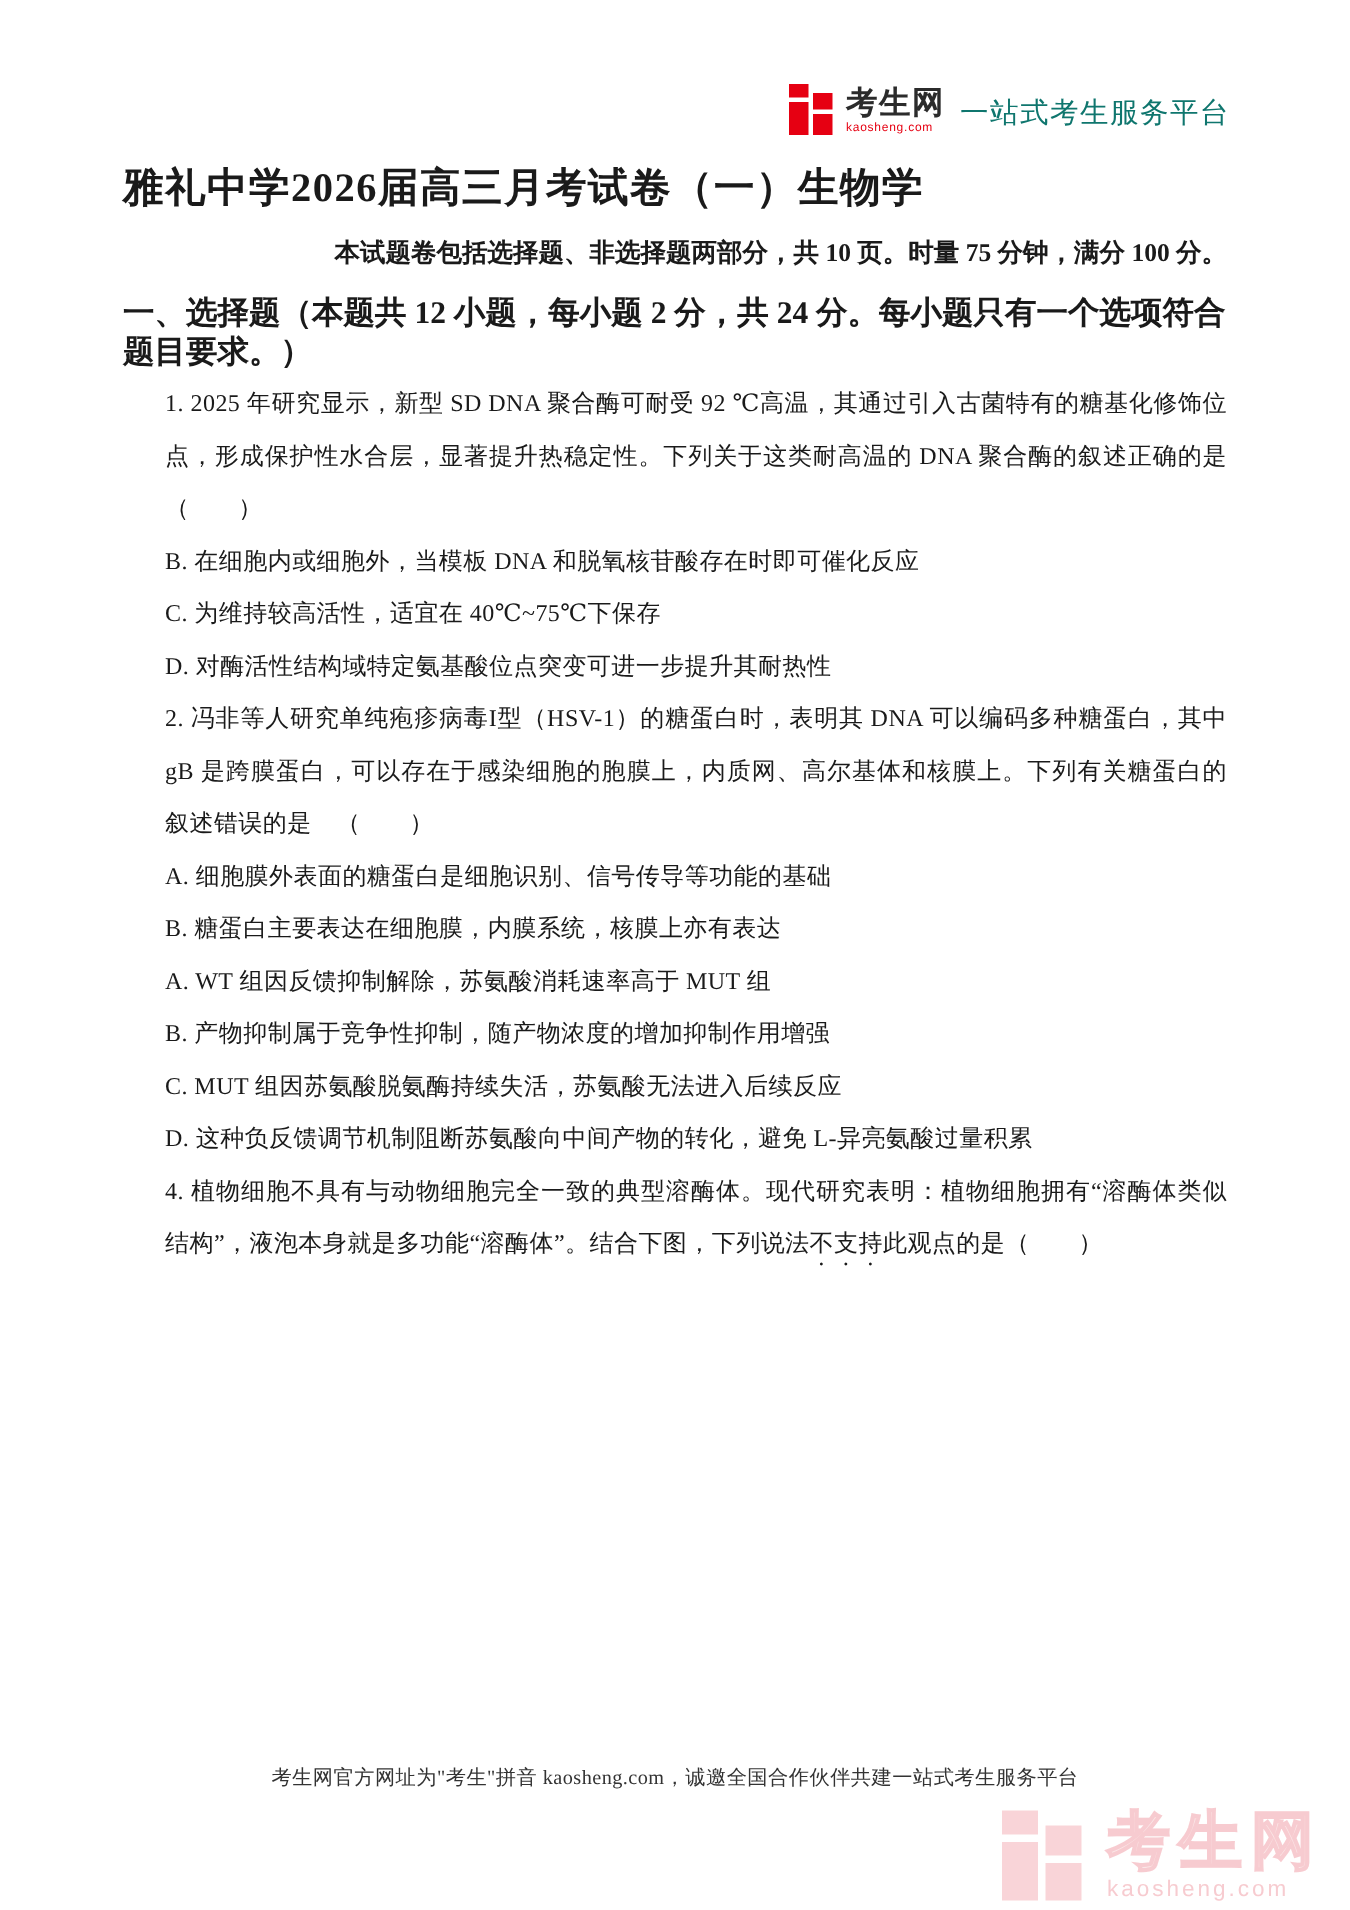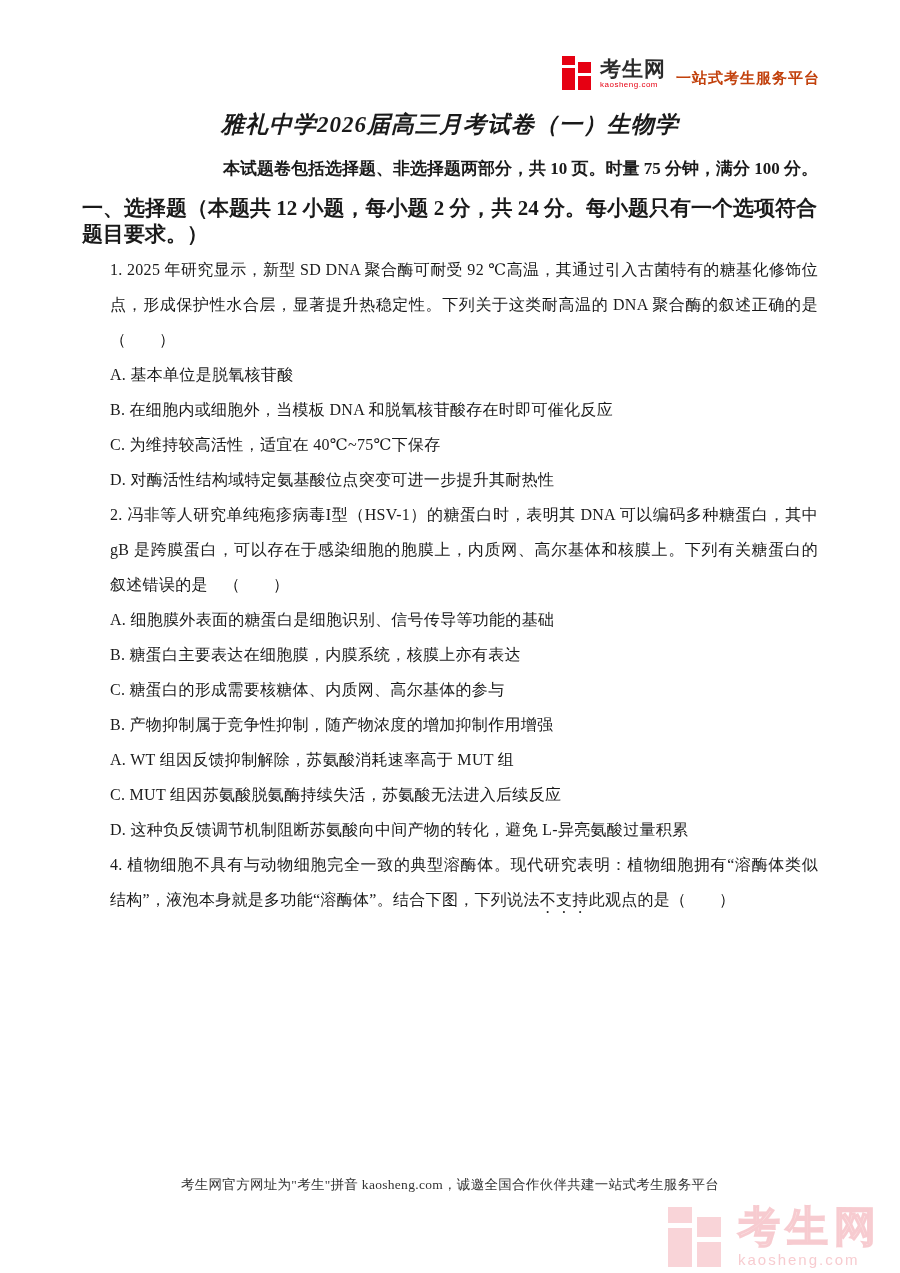--- a/index.html
+++ b/index.html
@@ -19,27 +19,27 @@
   .logo { display:flex; align-items:center; gap:6px; text-decoration:none; cursor:pointer; }
   .logo-mark { position:relative; width:32px; height:34px; display:inline-block; }
   .logo-mark i { position:absolute; background:var(--accent,#e60012); }
   .logo-mark .b1 { left:0;  top:0;  width:13px; height:9px;  }
   .logo-mark .b2 { left:0;  top:12px; width:13px; height:22px; }
   .logo-mark .b3 { left:16px; top:6px;  width:13px; height:11px; }
   .logo-mark .b4 { left:16px; top:20px; width:13px; height:14px; }
   .logo-text { display:flex; flex-direction:column; line-height:1; }
   .logo-name { font-family:"Liberation Sans","DejaVu Sans",sans-serif; font-weight:bold; font-size:21px; color:#2b2b2b; letter-spacing:1px; }
   .logo-domain { font-family:"Liberation Sans","DejaVu Sans",sans-serif; font-size:8px; color:#e60012; margin-top:2px; letter-spacing:0.5px; }
-  .tagline { font-family:"Liberation Sans","DejaVu Sans",sans-serif; font-weight:bold; font-size:15px; color:#c2410c; padding-bottom:2px; letter-spacing:1px; }
+  .tagline { font-family:"Liberation Sans","DejaVu Sans",sans-serif; font-weight:normal; font-size:19px; color:#0f766e; padding-bottom:2px; letter-spacing:1px; }
 
   
   .doc { position:absolute; top:102px; left:82px; width:736px; }
   .title {
-    text-align:center; font-size:23px; font-weight:bold;
-    line-height:30px; margin-top:8px; letter-spacing:1px;font-style:italic;
+    font-size:27px; font-weight:bold;
+    line-height:30px; margin-top:8px; letter-spacing:1px;
   }
   .subtitle {
     text-align:right; font-size:17px; font-weight:bold;
     margin-top:17px; line-height:24px;
   }
   .section-heading {
     font-size:21px; font-weight:bold; margin-top:14px; line-height:26px;
   }
   .questions { margin-top:5px; }
   .stem, .option {
@@ -102,36 +102,34 @@
 
   <main class="doc">
     <h1 class="title">雅礼中学2026届高三月考试卷（一）生物学</h1>
     <p class="subtitle">本试题卷包括选择题、非选择题两部分，共 10 页。时量 75 分钟，满分 100 分。</p>
     <h2 class="section-heading">一、选择题（本题共 12 小题，每小题 2 分，共 24 分。每小题只有一个选项符合题目要求。）</h2>
 
     <div class="questions">
 
       <section class="question">
         <p class="stem">1. 2025 年研究显示，新型 SD DNA 聚合酶可耐受 92 ℃高温，其通过引入古菌特有的糖基化修饰位点，形成保护性水合层，显著提升热稳定性。下列关于这类耐高温的 DNA 聚合酶的叙述正确的是（　　）</p>
-        <p class="option">A. 基本单位是脱氧核苷酸</p>
         <p class="option">B. 在细胞内或细胞外，当模板 DNA 和脱氧核苷酸存在时即可催化反应</p>
         <p class="option">C. 为维持较高活性，适宜在 40℃~75℃下保存</p>
         <p class="option">D. 对酶活性结构域特定氨基酸位点突变可进一步提升其耐热性</p>
       </section>
 
       <section class="question">
         <p class="stem">2. 冯非等人研究单纯疱疹病毒I型（HSV-1）的糖蛋白时，表明其 DNA 可以编码多种糖蛋白，其中 gB 是跨膜蛋白，可以存在于感染细胞的胞膜上，内质网、高尔基体和核膜上。下列有关糖蛋白的叙述错误的是　（　　）</p>
         <p class="option">A. 细胞膜外表面的糖蛋白是细胞识别、信号传导等功能的基础</p>
         <p class="option">B. 糖蛋白主要表达在细胞膜，内膜系统，核膜上亦有表达</p>
-        <p class="option">C. 糖蛋白的形成需要核糖体、内质网、高尔基体的参与</p>
       </section>
 
       <section class="question">
+        <p class="option">A. WT 组因反馈抑制解除，苏氨酸消耗速率高于 MUT 组</p>
         <p class="option">B. 产物抑制属于竞争性抑制，随产物浓度的增加抑制作用增强</p>
-        <p class="option">A. WT 组因反馈抑制解除，苏氨酸消耗速率高于 MUT 组</p>
         <p class="option">C. MUT 组因苏氨酸脱氨酶持续失活，苏氨酸无法进入后续反应</p>
         <p class="option">D. 这种负反馈调节机制阻断苏氨酸向中间产物的转化，避免 L-异亮氨酸过量积累</p>
       </section>
 
       <section class="question">
         <p class="stem"><span>4. 植物细胞不具有与动物细胞完全一致的典型溶酶体。现代研究表明：植物细胞拥有“溶酶体类似结构”，液泡本身就是多功能“溶酶体”。结合下图，下列说法</span><span class="emph">不支持</span><span>此观点的是（　　）</span></p>
       </section>
 
     </div>
   </main>

